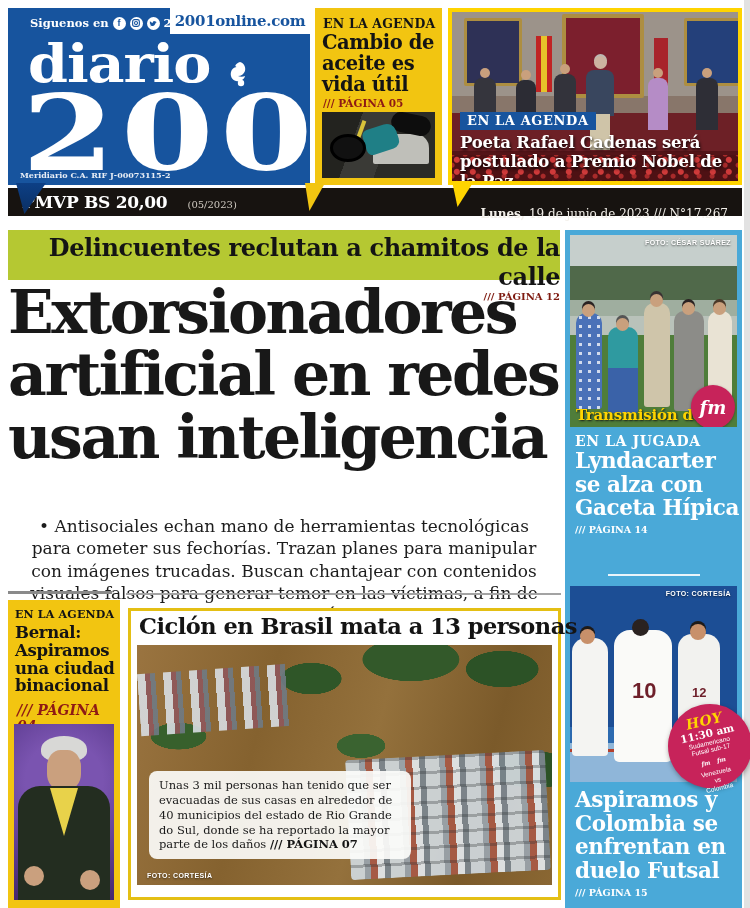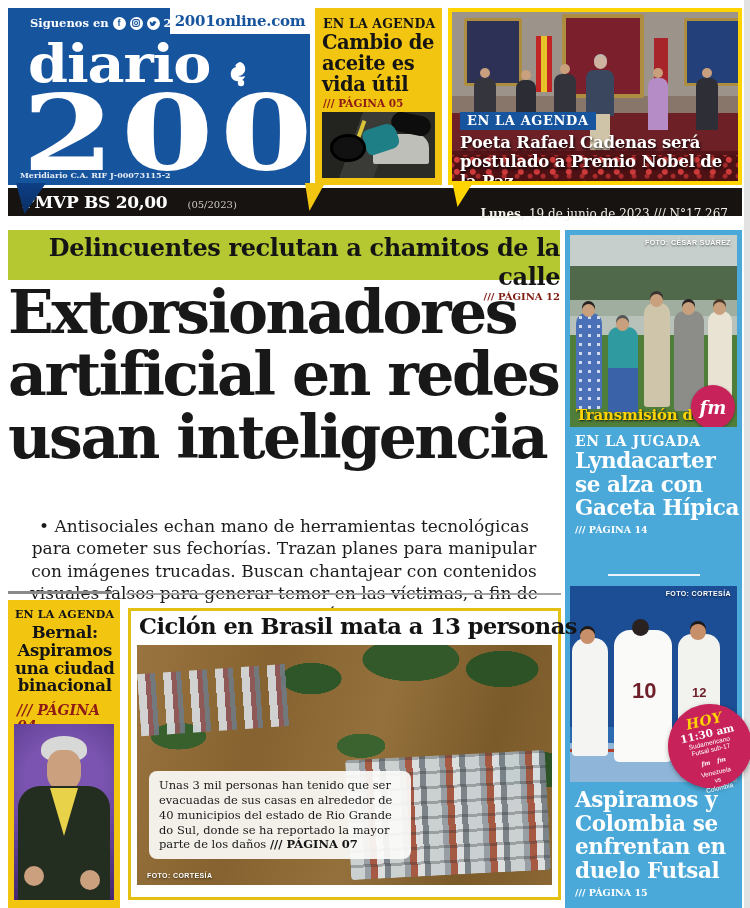--- a/index.html
+++ b/index.html
@@ -107,21 +107,21 @@
   .badge-time{font-size:10.5px;font-weight:bold;line-height:1;}
   .badge-ev{font-size:6.5px;line-height:1.2;font-family:"Liberation Sans",sans-serif;}
   .badge-logos{display:flex;justify-content:center;gap:3px;margin:1px 0;}
   .fm-mini{width:11px;height:11px;font-size:6px;background:transparent;color:#fff;border:1px solid rgba(255,255,255,.0);}
   .badge-match{font-size:6.5px;line-height:1.25;font-family:"Liberation Sans",sans-serif;}
   .venezuela{position:absolute;left:10px;top:558px;width:162px;color:#fff;}
 
   
   .bernal-box{left:8px;top:600px;width:112px;height:308px;background:#f2c511;}
   .bernal-box .kicker{position:absolute;left:7px;top:8px;font-size:11px;}
-  .bernal-title{position:absolute;left:7px;top:24px;font-size:16.5px;font-weight:bold;line-height:1.08;color:#141414;letter-spacing:-.3px;text-align:center;}
+  .bernal-title{position:absolute;left:7px;top:24px;font-size:16.5px;font-weight:bold;line-height:1.08;color:#141414;letter-spacing:-.3px;}
   .bernal-box .page-ref{position:absolute;left:9px;top:102px;font-size:14px;font-style:italic;}
   .bernal-photo{position:absolute;left:6px;top:124px;width:100px;height:176px;overflow:hidden;
      background:radial-gradient(circle at 50% 32%,#7a54b0 0 30%,#5b3a8e 68%,#46276e 100%);}
 
   
   .cyclone-box{left:128px;top:608px;width:427px;height:286px;border:3px solid #e4bf14;background:#fff;}
   .cyclone-title{position:absolute;left:8px;top:2px;font-size:22.5px;font-weight:bold;letter-spacing:-.5px;color:#141414;white-space:nowrap;}
   .flood{position:absolute;left:6px;top:34px;width:415px;height:240px;overflow:hidden;background:
      radial-gradient(60px 30px at 88% 10%,#2c5226 0 60%,transparent 61%),
      radial-gradient(80px 36px at 66% 6%,#33592a 0 60%,transparent 61%),

